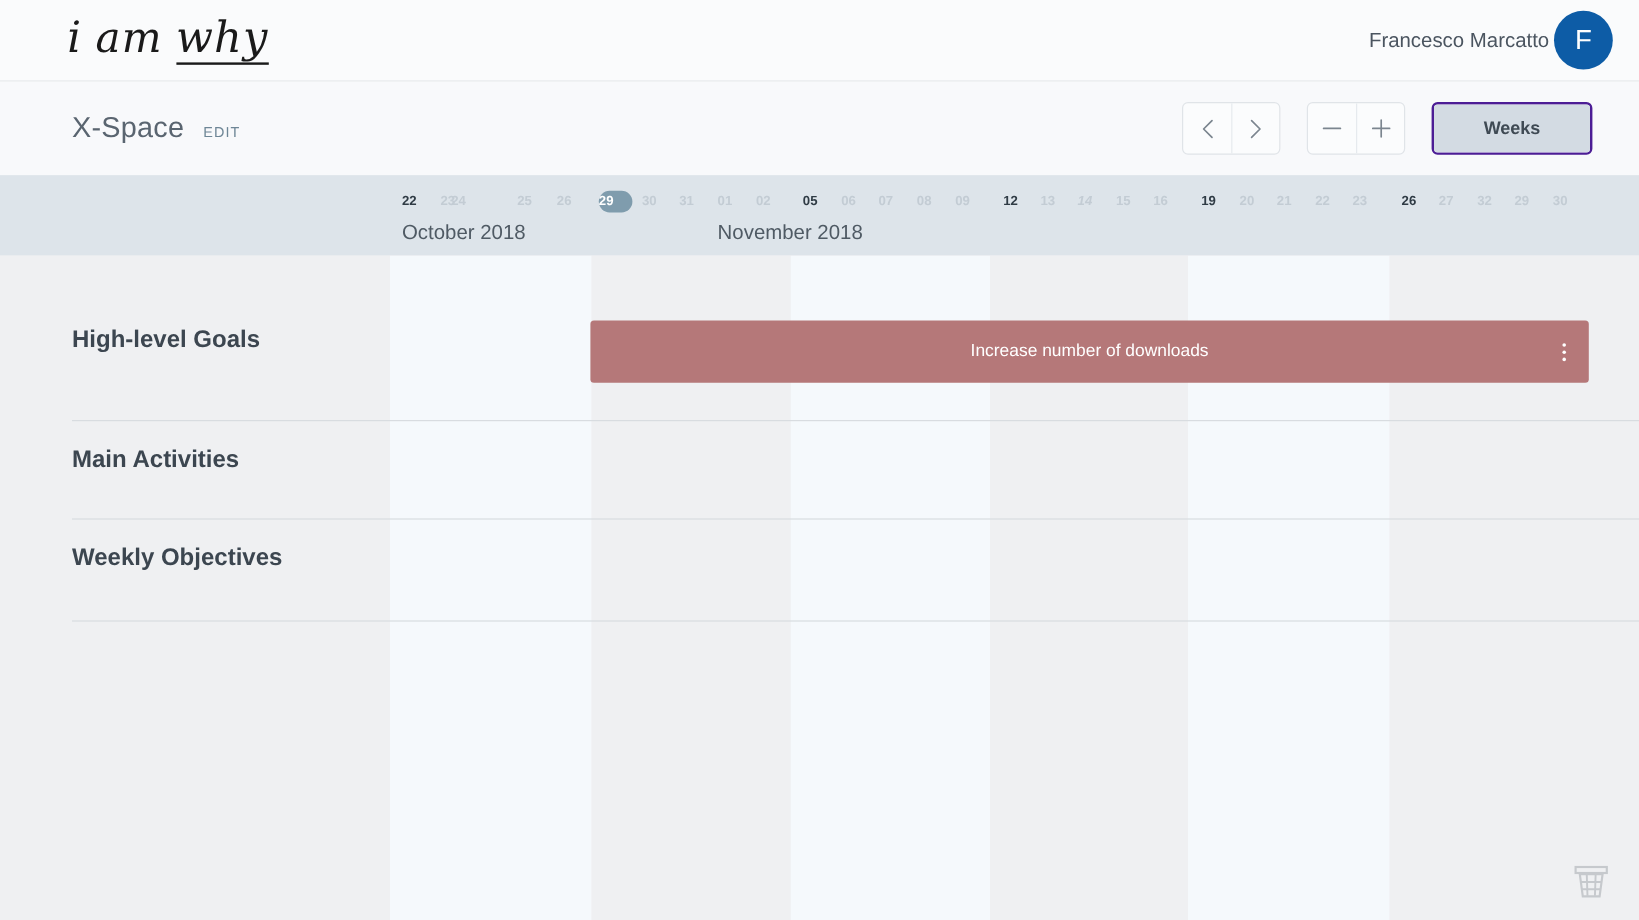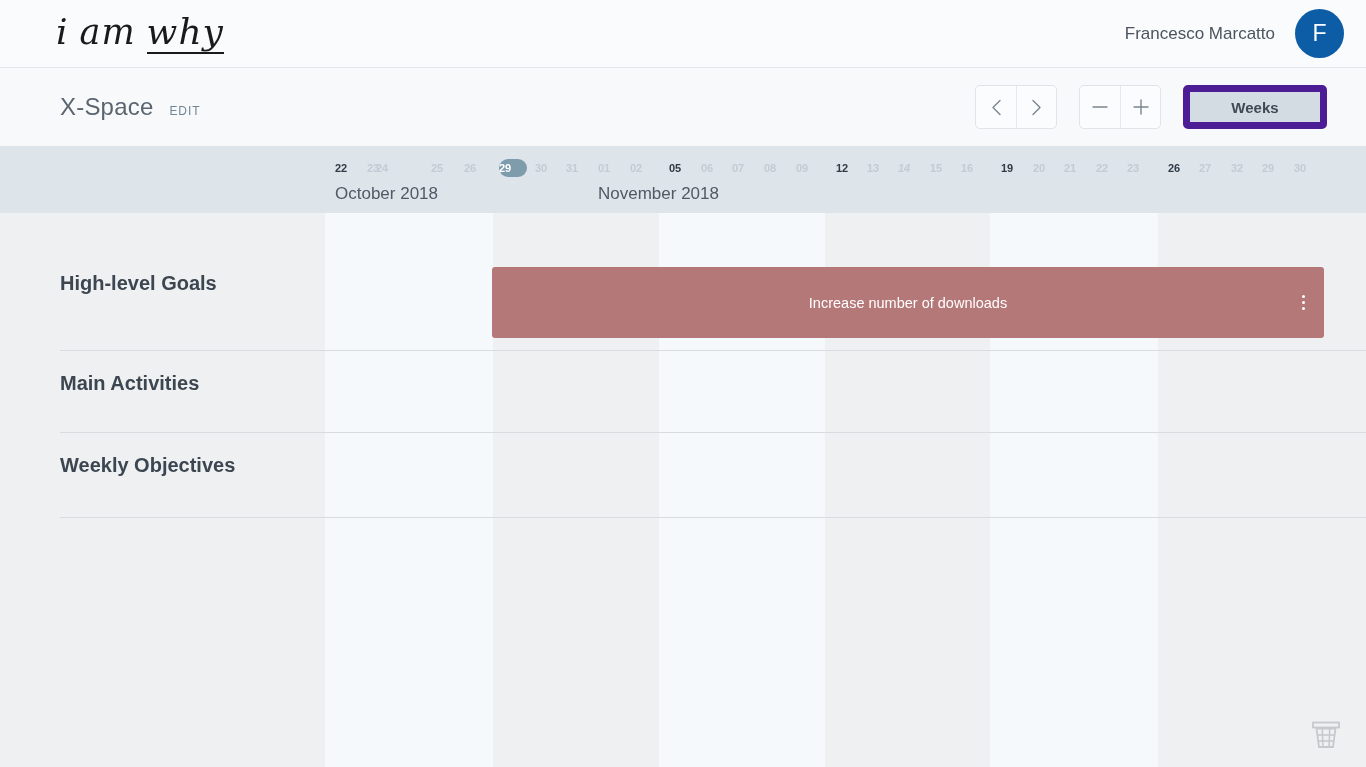--- a/index.html
+++ b/index.html
@@ -45,21 +45,21 @@
   .brand .b-why {
     border-bottom: 2.5px solid #1a1a1a;
     padding-bottom: 2px;
     font-size: 36px;
   }
 
   .user-area {
     margin-right: 22px;
     display: flex;
     align-items: center;
-    gap: 20px;
+    gap: 4px;
   }
   .user-name {
     font-size: 17px;
     color: #4b5560;
     font-weight: 400;
   }
   .avatar {
     width: 49px; height: 49px;
     border-radius: 50%;
     background: #0d5ca6;
@@ -128,21 +128,21 @@
     color: #7b858f;
     font-size: 20px;
     font-family: "Liberation Sans", sans-serif;
   }
   .btn-group .gbtn + .gbtn { border-left: 1px solid #e6eaee; }
   .chev { display: block; }
 
   .seg {
     display: flex;
     height: 44px;
-    border: 7px solid #4c1d95;
+    border: 2px solid #4c1d95;
     border-radius: 5px;
     overflow: hidden;
   }
   .seg .segbtn {
     width: 130px;
     height: 100%;
     border: none;
     cursor: pointer;
     font-family: "Liberation Sans", sans-serif;
     font-size: 15px;
@@ -220,21 +220,21 @@
     color: #3c4650;
     user-select: none;
   }
 
   
   .goal-bar {
     position: absolute;
     left: 492px;
     top: 267px;
     width: 832px;
-    height: 71px;
+    height: 52px;
     background: #b57879;
     border-radius: 3px;
     display: flex;
     align-items: center;
     justify-content: center;
     cursor: pointer;
   }
   .goal-bar-label {
     color: #ffffff;
     font-size: 14.5px;

